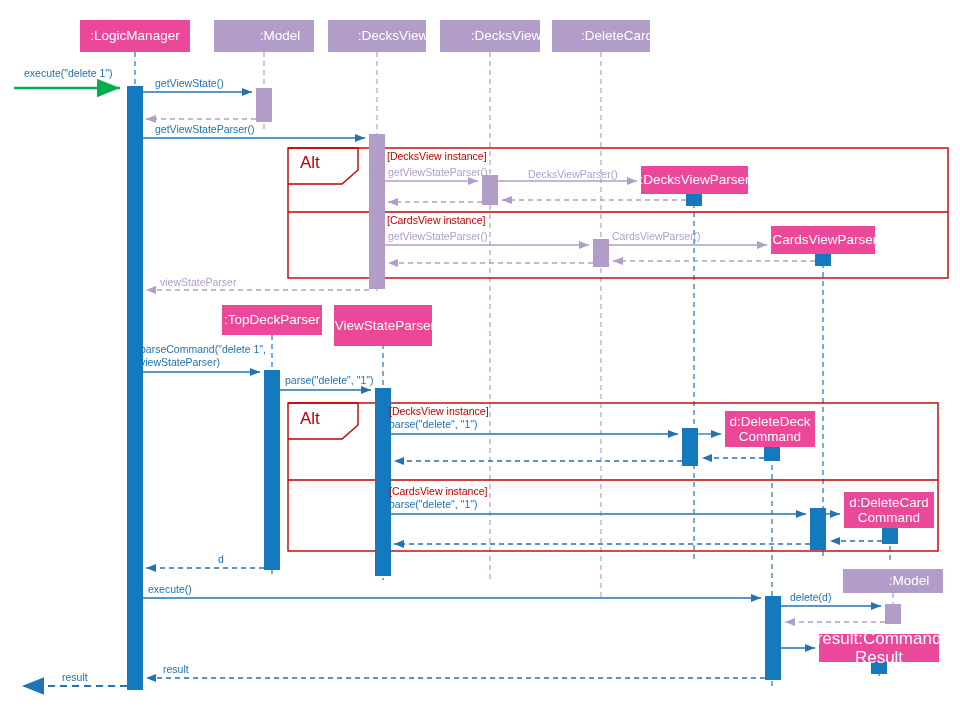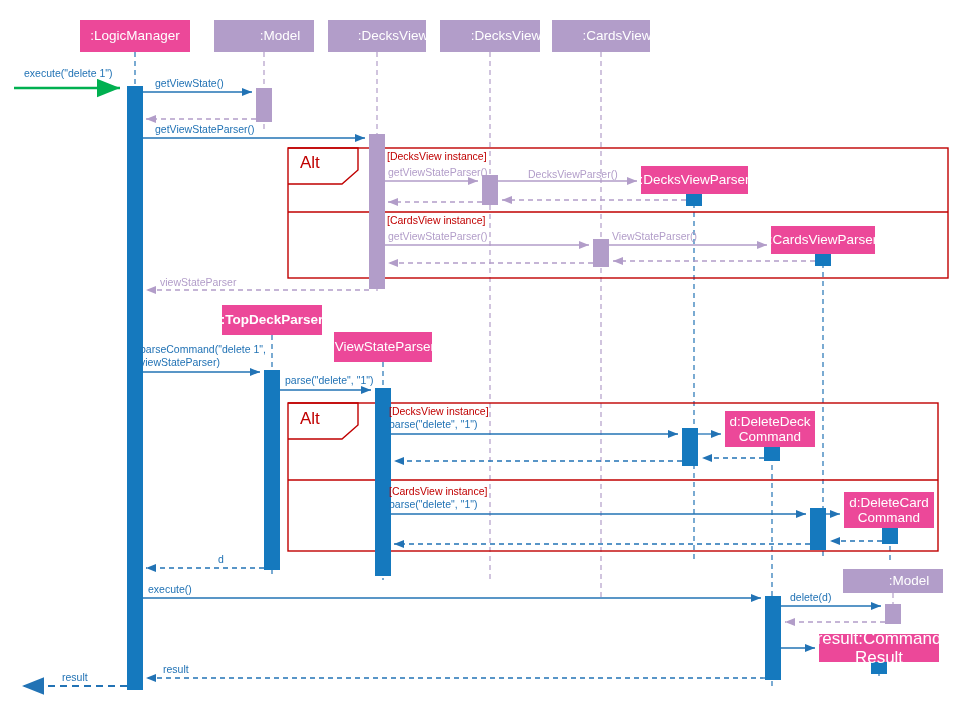--- a/index.html
+++ b/index.html
@@ -156,32 +156,32 @@
 <div class="pbox purple" style="left:214px;top:20px;width:100px;height:32px;">
     <span>:Model</span>
   </div>
 <div class="pbox purple" style="left:328px;top:20px;width:98px;height:32px;">
     <span>:DecksView</span>
   </div>
 <div class="pbox purple" style="left:440px;top:20px;width:100px;height:32px;">
     <span>:DecksView</span>
   </div>
 <div class="pbox purple" style="left:552px;top:20px;width:98px;height:32px;">
-    <span>:CardsView</span>
+    <span>:DeleteCard</span>
   </div>
 <div class="pbox blue" style="left:641px;top:166px;width:107px;height:28px;">
     <span>:DecksViewParser</span>
   </div>
 <div class="pbox blue" style="left:771px;top:226px;width:104px;height:28px;align-items:center;">
     <span>:CardsViewParser</span>
   </div>
-<div class="pbox blue" style="left:222px;top:305px;width:100px;height:30px;font-weight:bold;">
+<div class="pbox blue" style="left:222px;top:305px;width:100px;height:30px;">
     <span>:TopDeckParser</span>
   </div>
-<div class="pbox blue" style="left:334px;top:305px;width:98px;height:30px;margin-top:27px;">
+<div class="pbox blue" style="left:334px;top:305px;width:98px;height:41px;">
     <span>:ViewStateParser</span>
   </div>
 <div class="pbox blue" style="left:725px;top:411px;width:90px;height:36px;">
     <span>d:DeleteDeck
 Command</span>
   </div>
 <div class="pbox blue" style="left:844px;top:492px;width:90px;height:36px;">
     <span>d:DeleteCard
 Command</span>
   </div>
@@ -191,21 +191,21 @@
 <div class="pbox blue" style="left:819px;top:634px;width:120px;height:28px;font-size:17px;">
     <span>result:Command Result</span>
   </div>
 
 <div class="msg" style="left:24px;top:67px;">execute("delete 1")</div>
 <div class="msg" style="left:155px;top:77px;">getViewState()</div>
 <div class="msg" style="left:155px;top:123px;">getViewStateParser()</div>
 <div class="msg purple" style="left:388px;top:166px;">getViewStateParser()</div>
 <div class="msg purple" style="left:512px;top:168px;padding-left:16px;">DecksViewParser()</div>
 <div class="msg purple" style="left:388px;top:230px;">getViewStateParser()</div>
-<div class="msg purple" style="left:612px;top:230px;">ViewStateParser()</div>
+<div class="msg purple" style="left:612px;top:230px;">CardsViewParser()</div>
 <div class="msg purple" style="left:160px;top:276px;">viewStateParser</div>
 <div class="msg" style="left:140px;top:343px;">parseCommand("delete 1",
 viewStateParser)</div>
 <div class="msg" style="left:285px;top:374px;">parse("delete", "1")</div>
 <div class="msg" style="left:389px;top:418px;">parse("delete", "1")</div>
 <div class="msg" style="left:389px;top:498px;">parse("delete", "1")</div>
 <div class="msg" style="left:218px;top:553px;">d</div>
 <div class="msg" style="left:148px;top:583px;">execute()</div>
 <div class="msg" style="left:790px;top:591px;">delete(d)</div>
 <div class="msg" style="left:163px;top:663px;">result</div>

